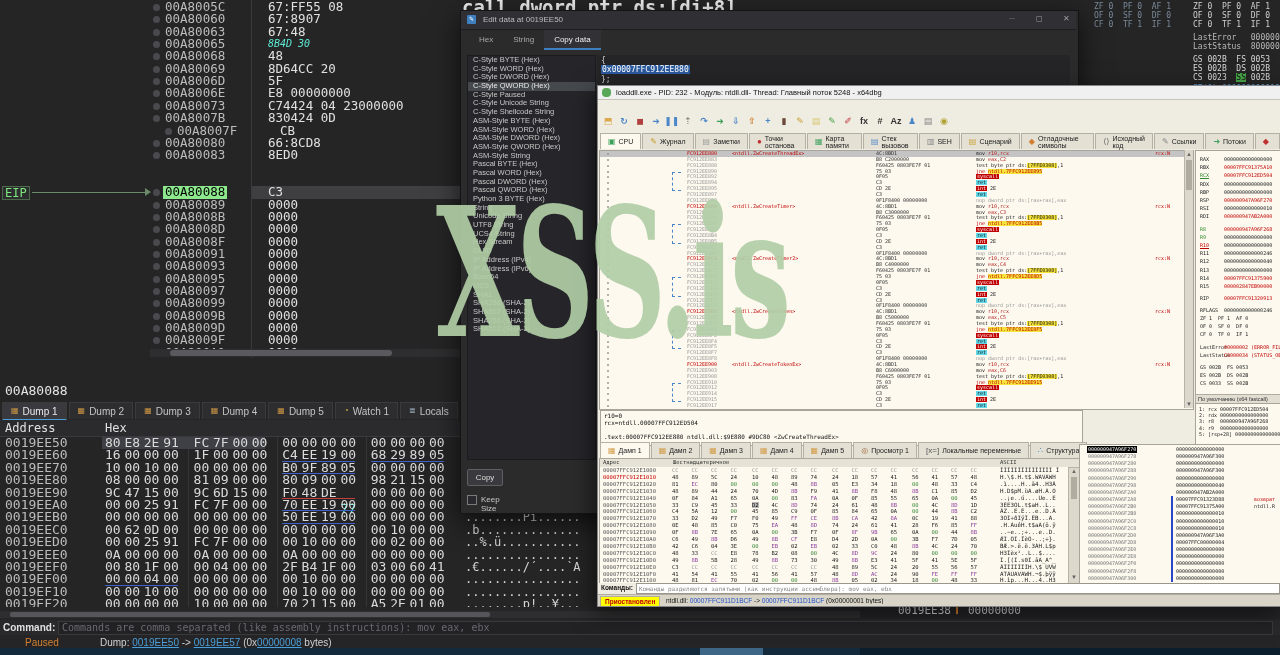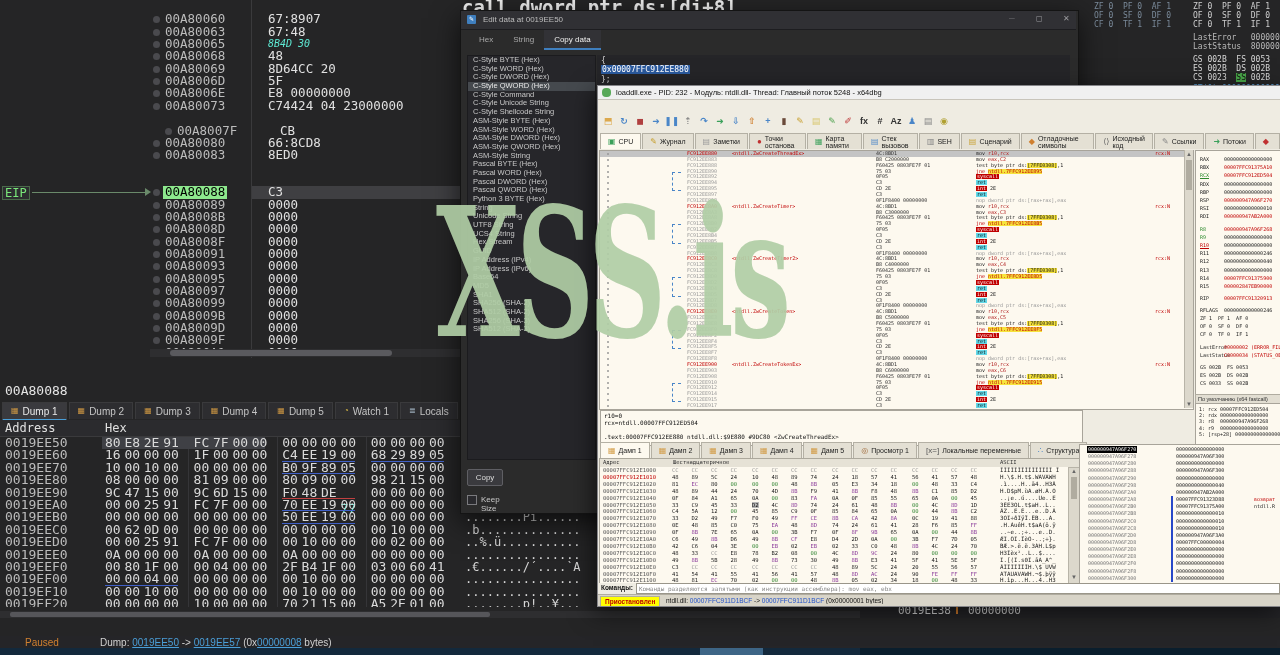--- a/index.html
+++ b/index.html
@@ -41,20 +41,25 @@
   #watermark{left:436px;top:183px;font-family:"DejaVu Serif","Liberation Serif",serif;font-weight:bold;
              font-size:180px;line-height:1;color:rgba(176,205,165,.92);letter-spacing:-6px;
              transform:scaleX(.60);transform-origin:left top;z-index:50;pointer-events:none}
 </style>
 </head>
 <body>
 
 <div id="bgwin" class="a">
   <div id="big-instr" class="a mono nowrap" style="left:462px;top:-4px;font-size:19px;font-weight:bold;color:#f0f0f0">call dword ptr ds:[di+8]</div>
   <div id="bg-disasm" class="a" style="left:0;top:0;width:740px;height:358px;overflow:hidden">
+      <div class="a" style="left: 0px; top: 1px; width: 740px; height: 12.35px;">
+        <div class="a" style="left: 153px; top: 3px; width: 7px; height: 7px; background: rgb(74, 74, 78); border-radius: 4px;"></div>
+        <div class="a mono nowrap" style="left: 163px; top: 0px; font-size: 12.5px; line-height: 12.35px; color: rgb(188, 188, 188); background: transparent; padding: 0px 2px;">00A8005C</div>
+        <div class="a mono nowrap" style="left: 268px; top: 0px; font-size: 12.5px; line-height: 12.35px; color: rgb(224, 224, 224);">67:FF55 08</div>
+      </div>
       <div class="a" style="left: 0px; top: 13.35px; width: 740px; height: 12.35px;">
         <div class="a" style="left: 153px; top: 3px; width: 7px; height: 7px; background: rgb(74, 74, 78); border-radius: 4px;"></div>
         <div class="a mono nowrap" style="left: 163px; top: 0px; font-size: 12.5px; line-height: 12.35px; color: rgb(188, 188, 188); background: transparent; padding: 0px 2px;">00A80060</div>
         <div class="a mono nowrap" style="left: 268px; top: 0px; font-size: 12.5px; line-height: 12.35px; color: rgb(224, 224, 224);">67:8907</div>
       </div>
       <div class="a" style="left: 0px; top: 25.7px; width: 740px; height: 12.35px;">
         <div class="a" style="left: 153px; top: 3px; width: 7px; height: 7px; background: rgb(74, 74, 78); border-radius: 4px;"></div>
         <div class="a mono nowrap" style="left: 163px; top: 0px; font-size: 12.5px; line-height: 12.35px; color: rgb(188, 188, 188); background: transparent; padding: 0px 2px;">00A80063</div>
         <div class="a mono nowrap" style="left: 268px; top: 0px; font-size: 12.5px; line-height: 12.35px; color: rgb(224, 224, 224);">67:48</div>
       </div>
@@ -80,20 +85,25 @@
       </div>
       <div class="a" style="left: 0px; top: 87.45px; width: 740px; height: 12.35px;">
         <div class="a" style="left: 153px; top: 3px; width: 7px; height: 7px; background: rgb(74, 74, 78); border-radius: 4px;"></div>
         <div class="a mono nowrap" style="left: 163px; top: 0px; font-size: 12.5px; line-height: 12.35px; color: rgb(188, 188, 188); background: transparent; padding: 0px 2px;">00A8006E</div>
         <div class="a mono nowrap" style="left: 268px; top: 0px; font-size: 12.5px; line-height: 12.35px; color: rgb(224, 224, 224);">E8 00000000</div>
       </div>
       <div class="a" style="left: 0px; top: 99.8px; width: 740px; height: 12.35px;">
         <div class="a" style="left: 153px; top: 3px; width: 7px; height: 7px; background: rgb(74, 74, 78); border-radius: 4px;"></div>
         <div class="a mono nowrap" style="left: 163px; top: 0px; font-size: 12.5px; line-height: 12.35px; color: rgb(188, 188, 188); background: transparent; padding: 0px 2px;">00A80073</div>
         <div class="a mono nowrap" style="left: 268px; top: 0px; font-size: 12.5px; line-height: 12.35px; color: rgb(224, 224, 224);">C74424 04 23000000</div>
+      </div>
+      <div class="a" style="left: 0px; top: 112.15px; width: 740px; height: 12.35px;">
+        <div class="a" style="left: 153px; top: 3px; width: 7px; height: 7px; background: rgb(74, 74, 78); border-radius: 4px;"></div>
+        <div class="a mono nowrap" style="left: 163px; top: 0px; font-size: 12.5px; line-height: 12.35px; color: rgb(188, 188, 188); background: transparent; padding: 0px 2px;">00A8007B</div>
+        <div class="a mono nowrap" style="left: 268px; top: 0px; font-size: 12.5px; line-height: 12.35px; color: rgb(224, 224, 224);">830424 0D</div>
       </div>
       <div class="a" style="left: 12px; top: 124.5px; width: 740px; height: 12.35px;">
         <div class="a" style="left: 153px; top: 3px; width: 7px; height: 7px; background: rgb(74, 74, 78); border-radius: 4px;"></div>
         <div class="a mono nowrap" style="left: 163px; top: 0px; font-size: 12.5px; line-height: 12.35px; color: rgb(188, 188, 188); background: transparent; padding: 0px 2px;">00A8007F</div>
         <div class="a mono nowrap" style="left: 268px; top: 0px; font-size: 12.5px; line-height: 12.35px; color: rgb(224, 224, 224);">CB</div>
       </div>
       <div class="a" style="left: 0px; top: 136.85px; width: 740px; height: 12.35px;">
         <div class="a" style="left: 153px; top: 3px; width: 7px; height: 7px; background: rgb(74, 74, 78); border-radius: 4px;"></div>
         <div class="a mono nowrap" style="left: 163px; top: 0px; font-size: 12.5px; line-height: 12.35px; color: rgb(188, 188, 188); background: transparent; padding: 0px 2px;">00A80080</div>
         <div class="a mono nowrap" style="left: 268px; top: 0px; font-size: 12.5px; line-height: 12.35px; color: rgb(224, 224, 224);">66:8CD8</div>
@@ -514,20 +524,24 @@
         <div class="a mono nowrap" style="left: 465px; top: 0px; font-size: 12px; line-height: 12.4px; color: rgb(214, 214, 214);">........p!..¥...</div>
       </div>
     </div>
   <div id="bg-hscroll2" class="a" style="left:0;top:611px;width:860px;height:7px;background:#2e2e30">
     <div class="a" style="left:10px;top:1px;width:480px;height:5px;background:#56565a;border-radius:2px"></div>
   </div>
   <div class="a" style="left:860px;top:602px;width:420px;height:16px;background:#232326">
     <span class="a mono" id="bg-peek-a" style="left:38px;top:2px;font-size:11px;color:#cfcfcf">0019EE38</span>
     <span class="a" style="left:96px;top:3px;width:2px;height:9px;background:#c8762a"></span>
     <span class="a mono" id="bg-peek-v" style="left:108px;top:2px;font-size:11px;color:#cfcfcf">00000000</span>
+  </div>
+  <div class="a" style="left:0;top:620px;width:1280px;height:15px;background:#29292c">
+    <span class="a" style="left:3px;top:2px;font-size:10px;font-weight:bold;color:#e0e0e0">Command:</span>
+    <div class="a mono nowrap" style="left:58px;top:1px;width:1210px;height:12px;background:#222225;border:1px solid #39393c;color:#6a6a6e;font-size:10px;padding-left:3px">Commands are comma separated (like assembly instructions): mov eax, ebx</div>
   </div>
   <div id="bg-paused-bar" class="a" style="left:0;top:636px;width:1280px;height:13px;background:#252528">
     <span class="a" style="left:25px;top:1px;font-size:10px;color:#d08030">Paused</span>
     <span class="a" id="bg-status-segs" style="left:100px;top:1px;font-size:10px;color:#d0d0d0"><span>Dump: </span><span class="lnk-d">0019EE50</span><span> -&gt; </span><span class="lnk-d">0019EE57</span><span> (0x</span><span class="lnk-d">00000008</span><span> bytes)</span></span>
   </div>
   <div id="bg-taskbar" class="a" style="left:0;top:648px;width:1280px;height:7px;background:#13293c">
     <div class="a" style="left:700px;top:0;width:63px;height:7px;background:#3d6586"></div>
     <div class="a" style="left:860px;top:0;width:420px;height:7px;background:#0a1e2d"></div>
   </div>
   <div id="bg-regs-dim" class="a mono" style="left:1094px;top:2px;font-size:8px;line-height:9px;color:#7a8a9a;white-space:pre">ZF 0  PF 0  AF 1
@@ -547,21 +561,21 @@
   <div id="dlg-tabs" class="a" style="left:8px;top:19px;display:flex">
       <div class="dlg-tab">Hex</div>
       <div class="dlg-tab">String</div>
       <div class="dlg-tab sel">Copy data</div>
     </div>
   <div id="dlg-list" class="a" style="left:6px;top:44px;width:127px;height:403px;background:#26262a;border:1px solid #1b1b1e;overflow:hidden">
       <div class="fmt-item">C-Style BYTE (Hex)</div>
       <div class="fmt-item">C-Style WORD (Hex)</div>
       <div class="fmt-item">C-Style DWORD (Hex)</div>
       <div class="fmt-item sel">C-Style QWORD (Hex)</div>
-      <div class="fmt-item">C-Style Command</div>
+      <div class="fmt-item">C-Style Paused</div>
       <div class="fmt-item">C-Style Unicode String</div>
       <div class="fmt-item">C-Style Shellcode String</div>
       <div class="fmt-item">ASM-Style BYTE (Hex)</div>
       <div class="fmt-item">ASM-Style WORD (Hex)</div>
       <div class="fmt-item">ASM-Style DWORD (Hex)</div>
       <div class="fmt-item">ASM-Style QWORD (Hex)</div>
       <div class="fmt-item">ASM-Style String</div>
       <div class="fmt-item">Pascal BYTE (Hex)</div>
       <div class="fmt-item">Pascal WORD (Hex)</div>
       <div class="fmt-item">Pascal DWORD (Hex)</div>

